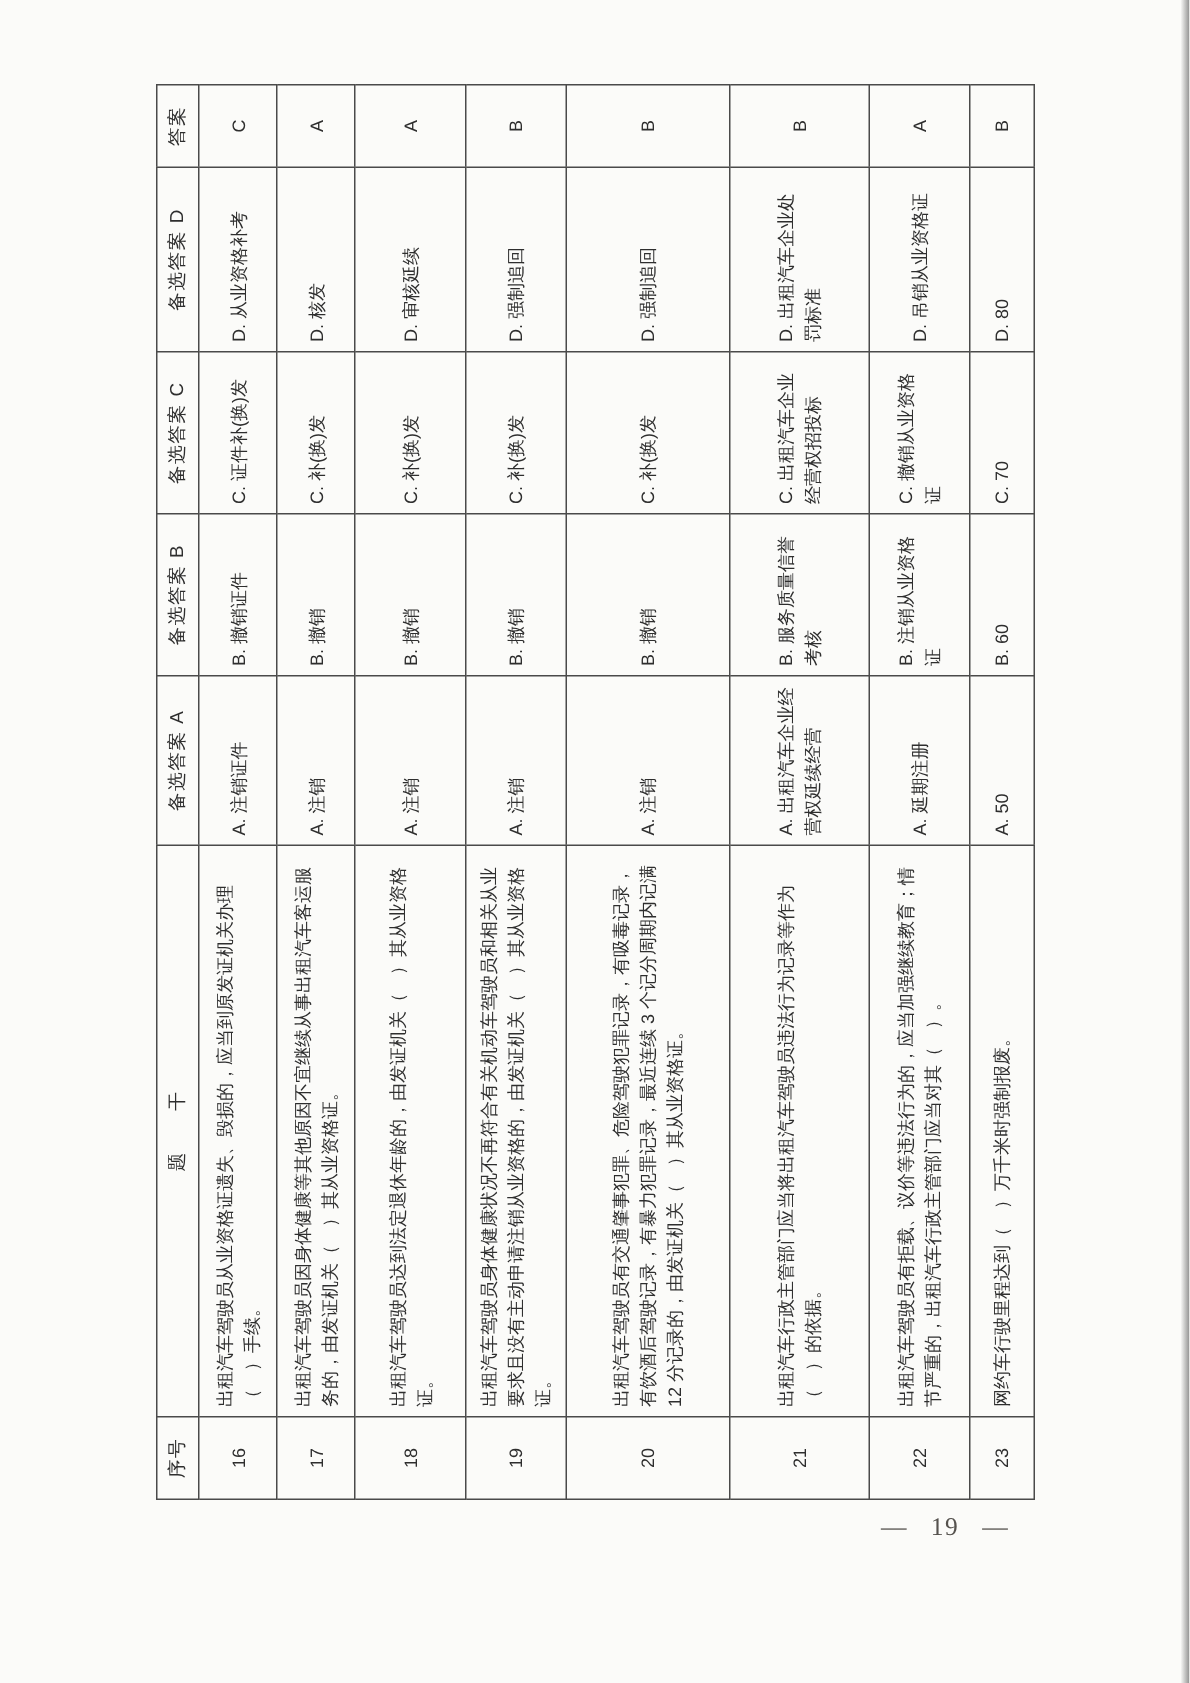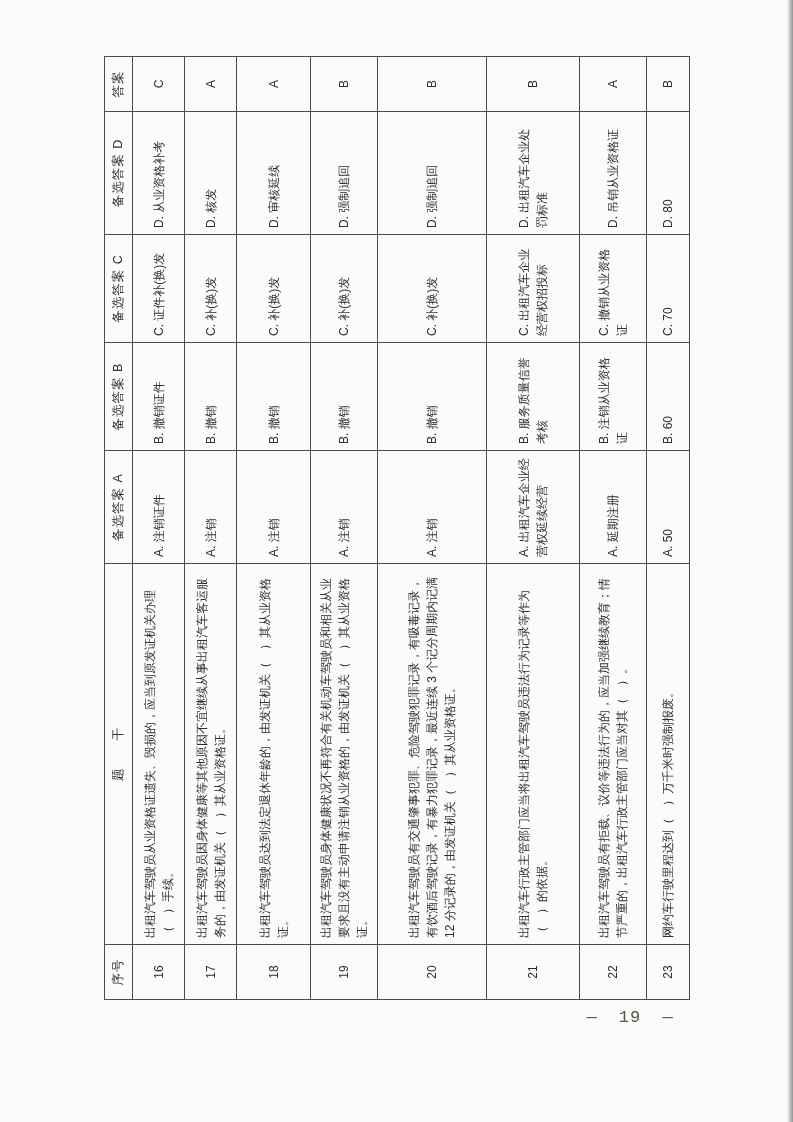--- a/index.html
+++ b/index.html
@@ -48,21 +48,21 @@
   .col-a{width:100px;text-align:left;}
   .col-b{width:95px;text-align:left;}
   .col-c{width:95px;text-align:left;}
   .col-d{width:110px;text-align:left;}
   .col-ans{width:42px;text-align:center;padding:2px 2px;}
   .qtable th{text-align:center;font-size:12.5px;letter-spacing:1px;}
   
   .page-number{
     position:absolute;left:560px;top:1008px;width:140px;
     text-align:center;
-    font-family:Liberation Mono, monospace;
+    font-family:Liberation Serif, serif;
     font-size:17px;color:#55524e;
     letter-spacing:1px;word-spacing:10px;
   }
 </style>
 </head>
 <body>
 
 <div class="page">
 
   <div class="table-rotor">

